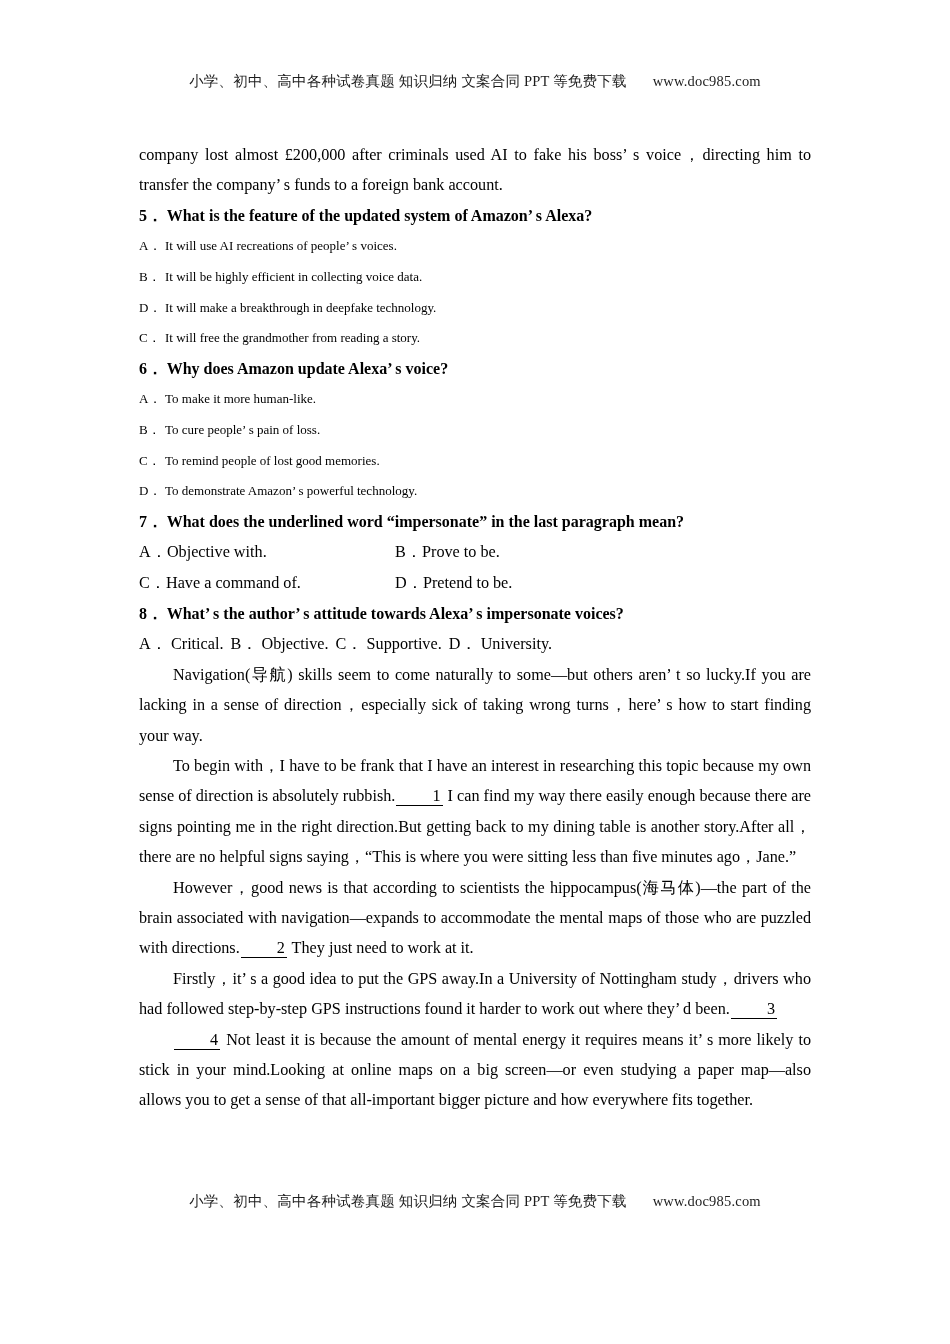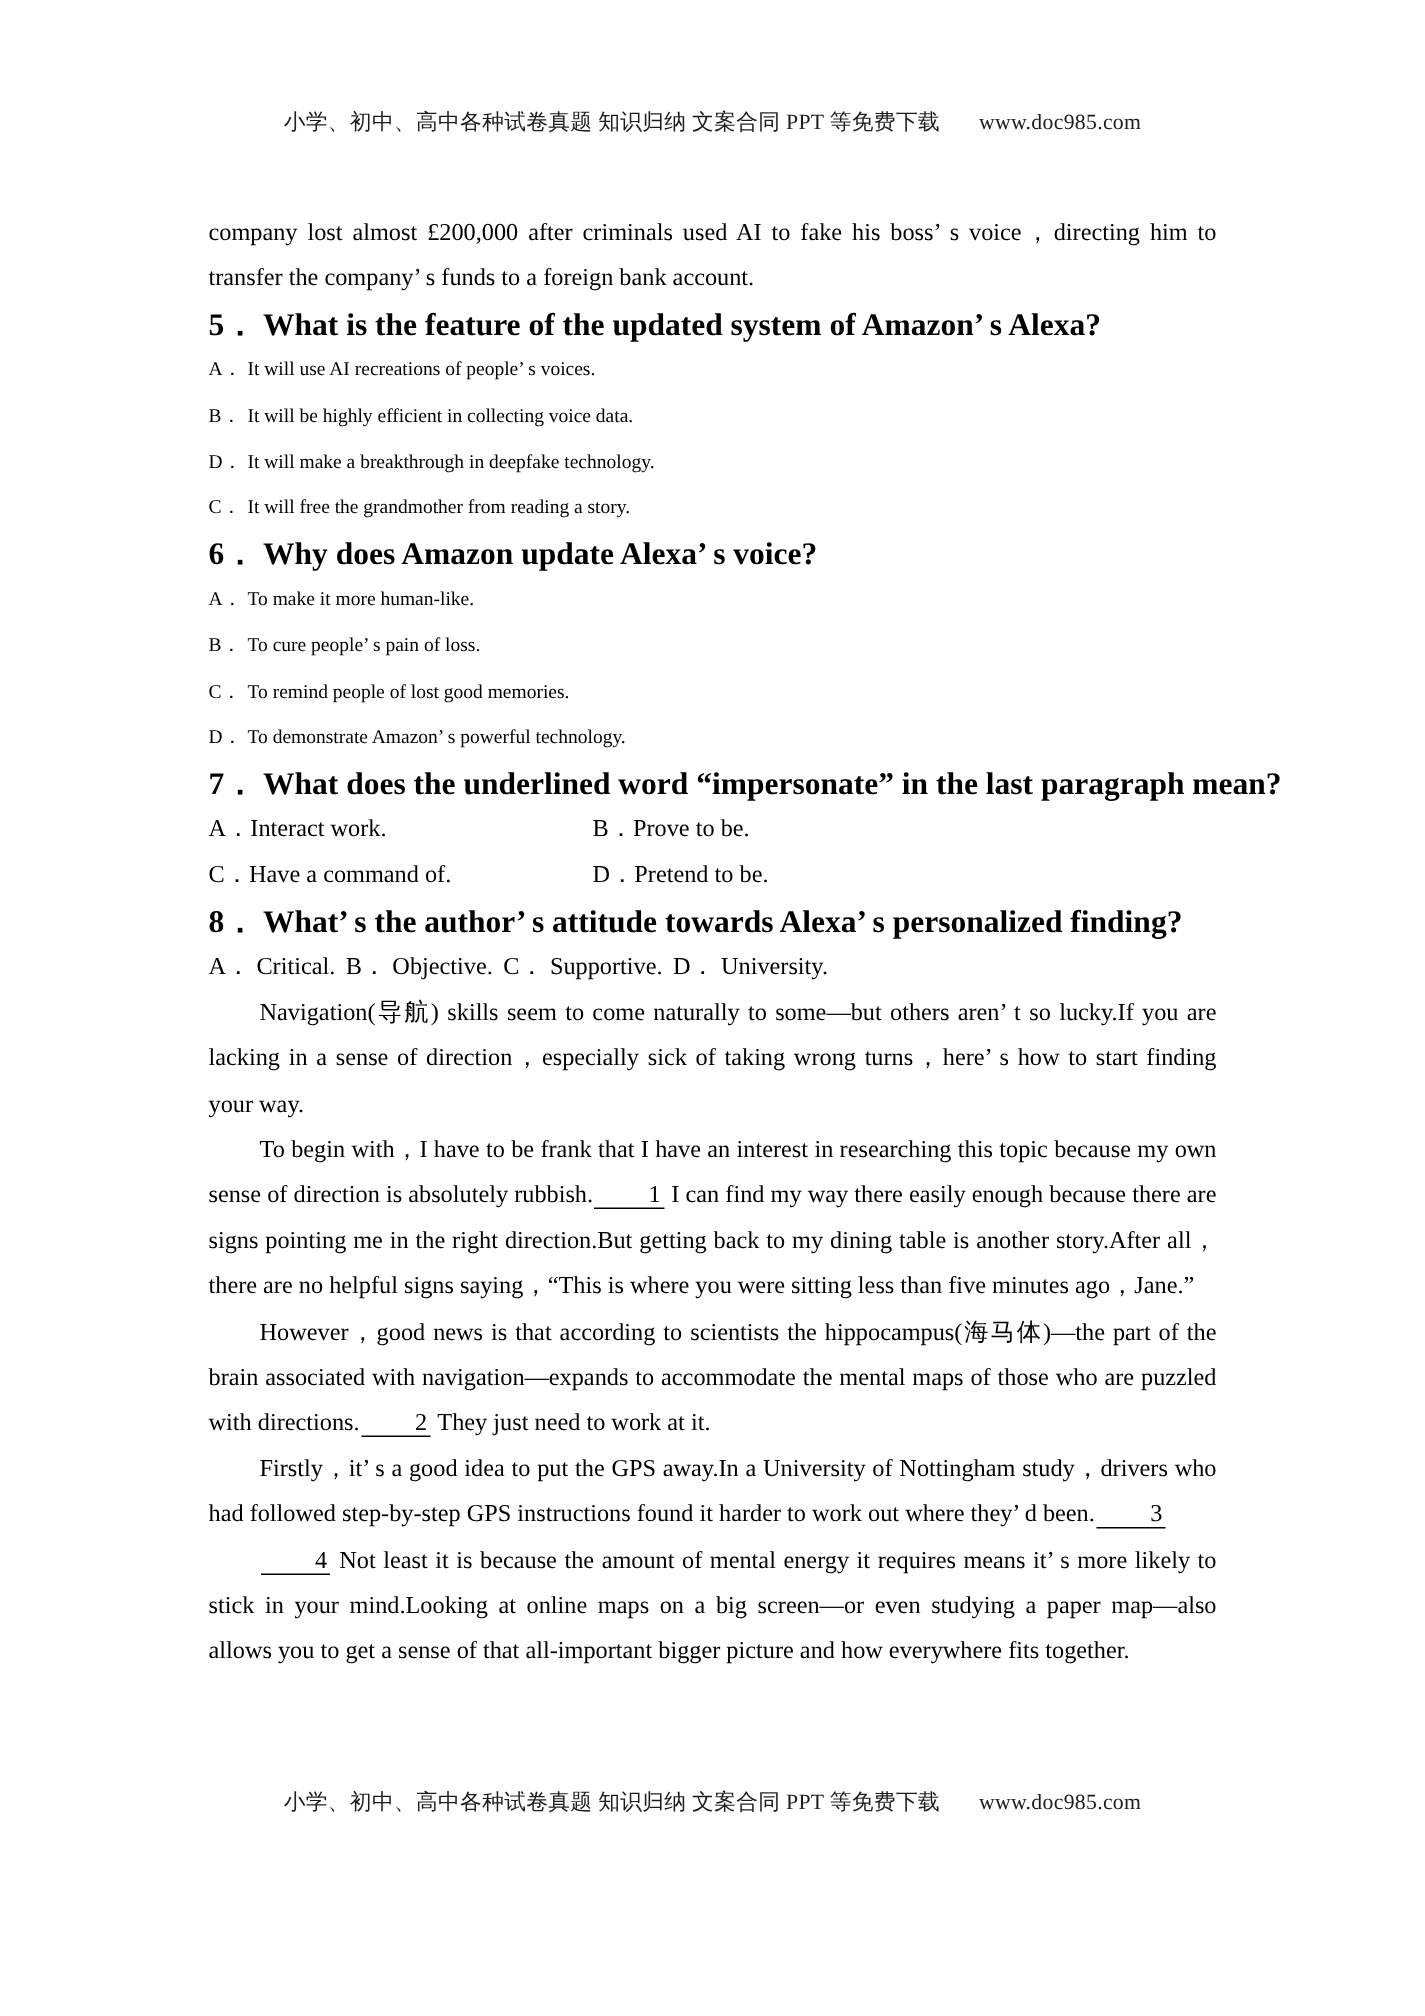--- a/index.html
+++ b/index.html
@@ -58,21 +58,21 @@
     text-justify: inter-word;
     margin: 0;
     hyphens: none;
   }
   .para.indent {
     text-indent: 2.1em;
   }
 
   
   .q-stem {
-    font-size: 21px;
+    font-size: 16px;
     line-height: 30.6px;
     font-weight: bold;
     margin: 0;
     text-align: left;
     white-space: nowrap;
   }
 
   
   .opt {
     font-size: 13px;
@@ -156,28 +156,28 @@
         <p class="opt"><span class="lab">B．</span><span>It will be highly efficient in collecting voice data.</span></p>
         <p class="opt"><span class="lab">D．</span><span>It will make a breakthrough in deepfake technology.</span></p>
         <p class="opt"><span class="lab">C．</span><span>It will free the grandmother from reading a story.</span></p>
         <p class="q-stem"><span>6．</span><span>  Why does Amazon update Alexa’ s voice?</span></p>
         <p class="opt"><span class="lab">A．</span><span>To make it more human-like.</span></p>
         <p class="opt"><span class="lab">B．</span><span>To cure people’ s pain of loss.</span></p>
         <p class="opt"><span class="lab">C．</span><span>To remind people of lost good memories.</span></p>
         <p class="opt"><span class="lab">D．</span><span>To demonstrate Amazon’ s powerful technology.</span></p>
         <p class="q-stem"><span>7．</span><span>  What does the underlined word “impersonate” in the last paragraph mean?</span></p>
         <div class="opt-row">
-          <span class="col-a"><span class="lab">A．</span><span>Interact work.</span></span>
+          <span class="col-a"><span class="lab">A．</span><span>Objective with.</span></span>
           <span class="col-b"><span class="lab">B．</span><span>Prove to be.</span></span>
         </div>
         <div class="opt-row">
           <span class="col-a"><span class="lab">C．</span><span>Have a command of.</span></span>
           <span class="col-b"><span class="lab">D．</span><span>Pretend to be.</span></span>
         </div>
-        <p class="q-stem"><span>8．</span><span>  What’ s the author’ s attitude towards Alexa’ s personalized finding?</span></p>
+        <p class="q-stem"><span>8．</span><span>  What’ s the author’ s attitude towards Alexa’ s impersonate voices?</span></p>
         <p class="opt-inline"><span class="oi"><span>A．</span><span> Critical.</span></span><span class="oi"><span>B．</span><span> Objective.</span></span><span class="oi"><span>C．</span><span> Supportive.</span></span><span class="oi"><span>D．</span><span> University.</span></span></p>
       </div>
 
 
     <div id="reading-host">
         <p class="para indent"><span>Navigation(导航) skills seem to come naturally to some—but others aren’ t so lucky.If you are lacking in a sense of direction，especially sick of taking wrong turns，here’ s how to start finding your way.</span></p>
         <p class="para indent"><span>To begin with，I have to be frank that I have an interest in researching this topic because my own sense of direction is absolutely rubbish.</span><span class="blank">1</span><span> I can find my way there easily enough because there are signs pointing me in the right direction.But getting back to my dining table is another story.After all，there are no helpful signs saying，“This is where you were sitting less than five minutes ago，Jane.”</span></p>
         <p class="para indent"><span>However，good news is that according to scientists the hippocampus(海马体)—the part of the brain associated with navigation—expands to accommodate the mental maps of those who are puzzled with directions.</span><span class="blank">2</span><span> They just need to work at it.</span></p>
         <p class="para indent"><span>Firstly，it’ s a good idea to put the GPS away.In a University of Nottingham study，drivers who had followed step-by-step GPS instructions found it harder to work out where they’ d been.</span><span class="blank">3</span></p>
         <p class="para indent"><span class="blank">4</span><span> Not least it is because the amount of mental energy it requires means it’ s more likely to stick in your mind.Looking at online maps on a big screen—or even studying a paper map—also allows you to get a sense of that all-important bigger picture and how everywhere fits together.</span></p>

